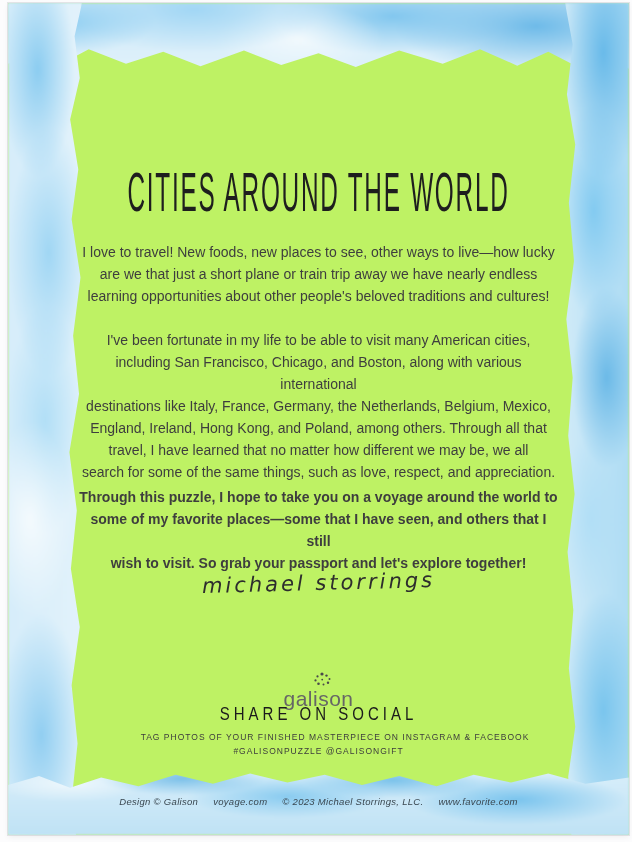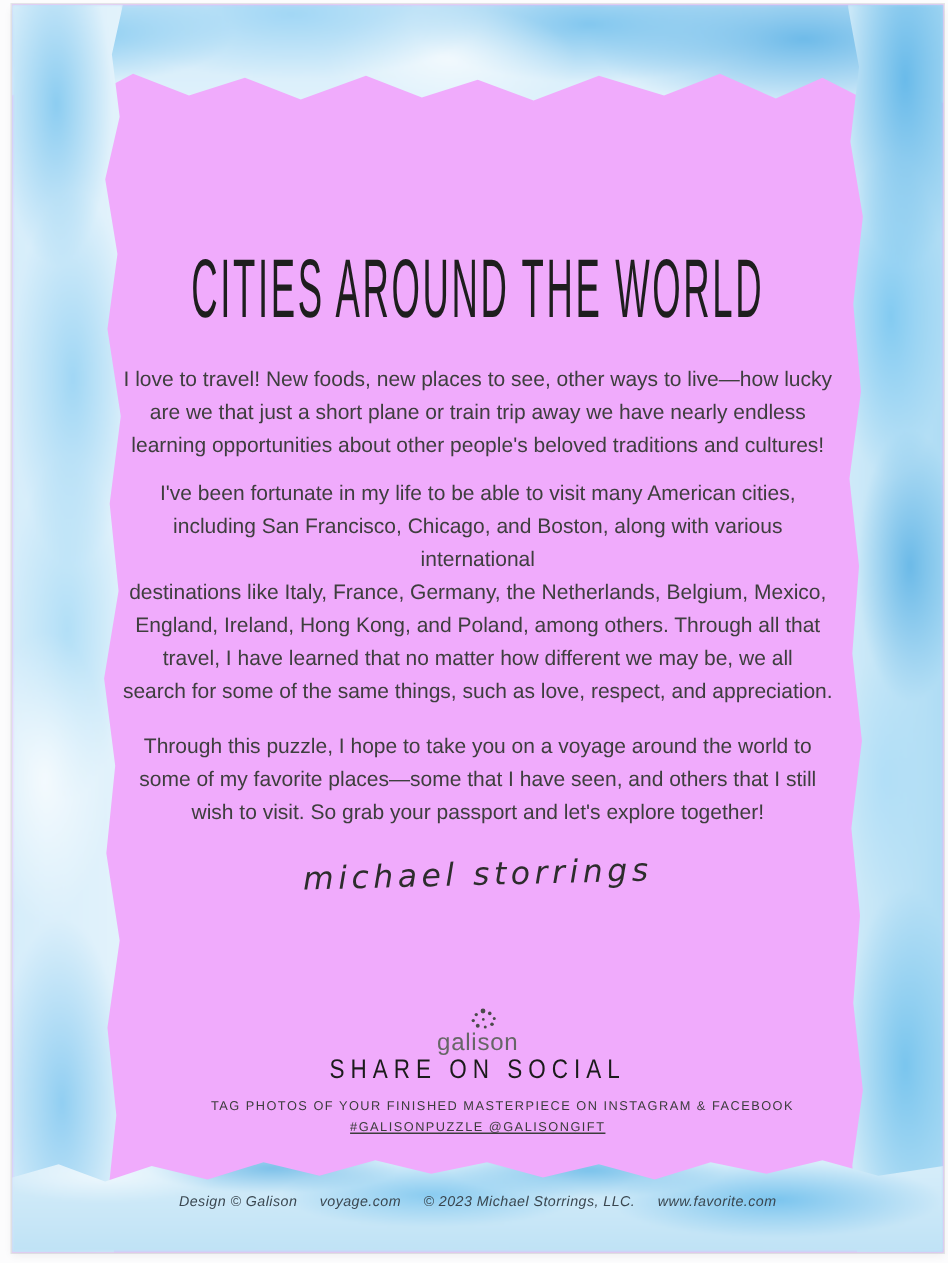--- a/index.html
+++ b/index.html
@@ -4,21 +4,21 @@
 <style>
   html,body{margin:0;padding:0;}
   body{
     width:632px;height:842px;position:relative;overflow:hidden;
     background:#fdfdfd;
     font-family:"Liberation Sans", sans-serif;
   }
   .photo-backdrop{position:absolute;inset:0;background:#fcfcfd;}
   .paper{
     position:absolute;left:8px;top:3px;right:3px;bottom:7px;
-    background:#f0abfc;
+    background:#bef264;
     box-shadow:0 0 0 1px rgba(120,130,140,.18), 0 2px 6px rgba(0,0,0,.06);
   }
   
   .wc{position:absolute;z-index:1;filter:blur(1px);}
   .wc-top{
     left:0;right:0;top:0;height:66px;
     background:
       radial-gradient(ellipse 140px 46px at 8% 30%, rgba(128,200,240,.85), rgba(128,200,240,0) 70%),
       radial-gradient(ellipse 180px 60px at 30% 10%, rgba(150,210,244,.8), rgba(150,210,244,0) 72%),
       radial-gradient(ellipse 120px 50px at 47% 55%, rgba(255,255,255,.65), rgba(255,255,255,0) 70%),
@@ -68,39 +68,39 @@
     color:#1e1e1e;font-size:42px;letter-spacing:3px;font-weight:400;
     transform:scale(.58,1.32);transform-origin:center center;
     white-space:nowrap;
   }
   .para{
     position:absolute;left:50%;transform:translateX(-50%);width:480px;
     text-align:center;color:#3e3e3e;font-size:14px;line-height:22px;
     white-space:pre-line;
   }
   .para-1{top:238px;}
-  .para-2{top:314px;}
-  .para-3{top:483px;}
+  .para-2{top:326px;}
+  .para-3{top:483px;font-weight:bold;}
   .signature{
     position:absolute;top:568px;left:0;right:0;text-align:center;
     font-family:"DejaVu Sans", sans-serif;font-style:italic;
     font-size:21px;letter-spacing:3px;color:#2d2d2d;
     transform:rotate(-1.5deg);
   }
   .logo-block{position:absolute;top:668px;left:0;right:0;text-align:center;}
   .logo-dots{display:block;margin:0 auto -2px auto;width:26px;height:18px;transform:translateX(3px);}
-  .logo-word{font-size:16px;color:#666;letter-spacing:.5px;}
+  .logo-word{font-size:21px;color:#666;letter-spacing:.5px;}
   .share-heading{
     position:absolute;top:702px;left:0;right:0;text-align:center;
     color:#1b1b1b;font-size:15px;letter-spacing:4px;font-weight:400;
     transform:scaleY(1.2);
   }
   .tag-line{position:absolute;left:0;right:0;text-align:center;color:#3c3c3c;font-size:8.5px;letter-spacing:1px;}
   .tag-line-1{top:729px;padding-left:33px;}
-  .tag-line-2{top:743px;text-decoration:underline;}
+  .tag-line-2{top:743px;}
   .footer-line{
     position:absolute;top:793px;left:0;right:0;z-index:3;text-align:center;
     color:#3a4750;font-size:9.5px;letter-spacing:.3px;
   }
   .footer-line span{margin:0 6px;font-style:italic;}
 </style>
 </head>
 <body>
 
 <div class="photo-backdrop"></div>

